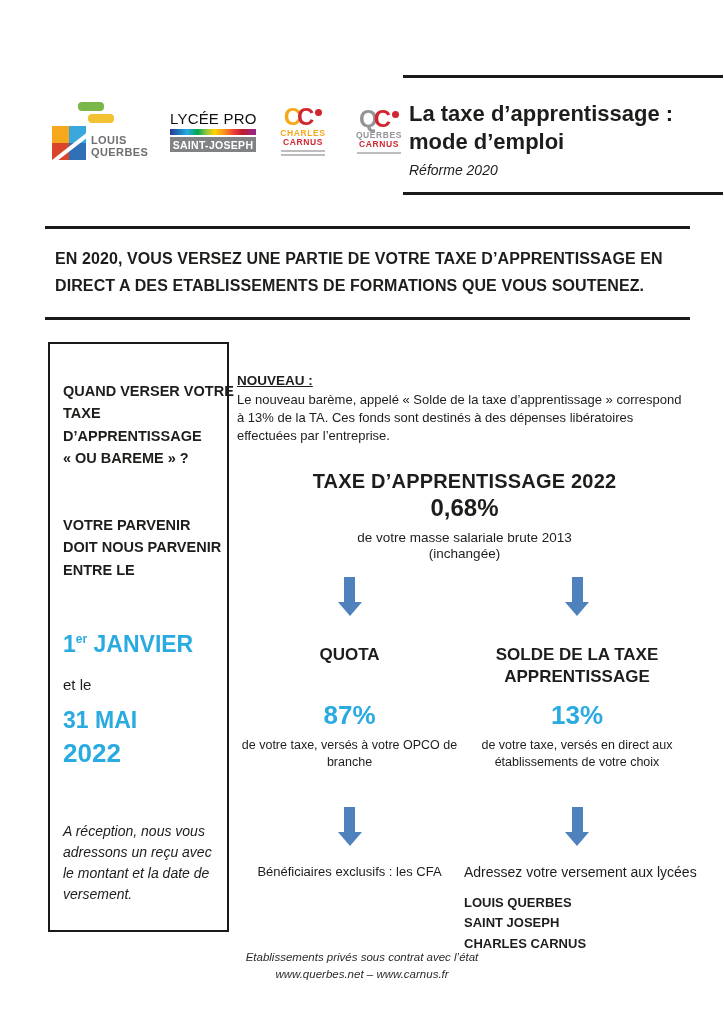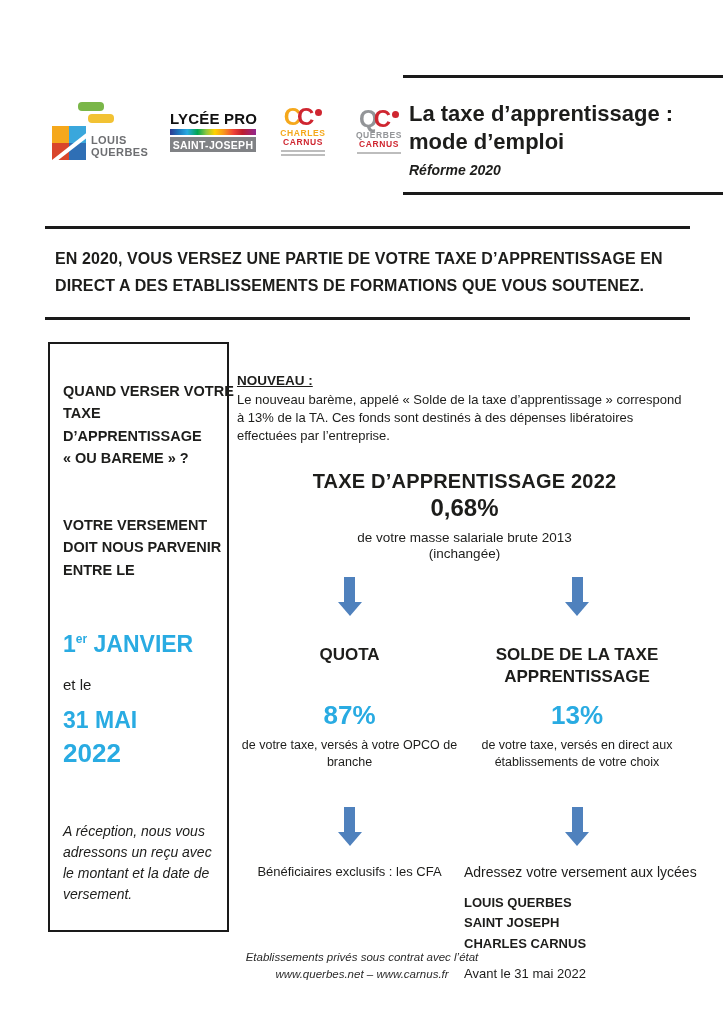--- a/index.html
+++ b/index.html
@@ -28,39 +28,39 @@
   .lq-square i.c1 { background:#f5a81c; }
   .lq-square i.c2 { background:#3aa7dc; }
   .lq-square i.c3 { background:#d9452b; }
   .lq-square i.c4 { background:#2f6fb5; }
   .lq-square .diag { position:absolute; left:-30%; top:62%; width:160%; height:4px; background:#fff; transform:rotate(-38deg); }
   .lq-name { position:absolute; left:39px; bottom:3px; font-size:11px; font-weight:bold; color:#6d6e71; line-height:1.15; letter-spacing:.4px; }
   .lq-name span { display:block; }
 
   
   .logo-sj { width:86px; }
-  .sj-title { font-size:15px; font-weight:700; letter-spacing:.2px; color:#111; white-space:nowrap; }
+  .sj-title { font-size:15px; font-weight:400; letter-spacing:.2px; color:#111; white-space:nowrap; }
   .sj-bar { height:6px; margin:2px 0;
     background:linear-gradient(90deg,#2b3990 0%,#1b75bb 10%,#27aae1 20%,#00a651 32%,#8dc63f 42%,#ffd200 52%,#f7941d 63%,#ef4136 74%,#be1e2d 84%,#92278f 100%); }
   .sj-sub { background:#808285; color:#fff; font-size:10.5px; font-weight:bold; text-align:center; padding:2px 0 1px; letter-spacing:.3px; white-space:nowrap; }
 
   
   .logo-cn { width:58px; text-align:center; }
   .cn-initials { display:flex; align-items:flex-start; justify-content:center; font-size:24px; font-weight:800; line-height:.95; }
   .cn-initials .l2 { margin-left:-4px; }
   .cn-initials .dot { width:7px; height:7px; border-radius:50%; background:#cf2630; margin-top:3px; margin-left:1px; }
   .cn-l-yellow { color:#f5a81c; } .cn-l-red { color:#cf2630; } .cn-l-gray { color:#939598; }
   .cn-n1, .cn-n2 { font-size:8.5px; font-weight:bold; letter-spacing:.6px; line-height:1.15; }
   .tiny-lines i { display:block; height:2px; background:#bdbdbd; margin:2px auto 0; width:44px; }
 
   
   .title-block { position:absolute; left:370px; top:75px; width:320px;
     border-top:3px solid #1a1a1a; border-bottom:3px solid #1a1a1a; padding:22px 0 14px 6px;margin-left:33px; }
   .title-block h1 { margin:0; font-size:22px; line-height:1.25; font-weight:800; }
-  .title-block .subtitle { font-style:italic; font-size:14px; margin-top:7px;font-weight:bold; }
+  .title-block .subtitle { font-style:italic; font-size:14px; margin-top:7px; }
 
   
   .rule { position:absolute; height:3px; background:#1a1a1a; }
   .rule-header { left:45px; top:226px; width:645px; }
   .rule-intro  { left:45px; top:317px; width:645px; }
 
   
   .intro { position:absolute; left:55px; top:245px; width:640px;
     font-weight:800; font-size:16px; line-height:1.7; letter-spacing:.1px; }
 
@@ -179,21 +179,21 @@
   <div class="rule rule-intro"></div>
 
   <aside class="side-box">
     <div class="sb-question">
       <div class="sb-line">QUAND VERSER VOTRE</div>
       <div class="sb-line">TAXE</div>
       <div class="sb-line">D’APPRENTISSAGE</div>
       <div class="sb-line">« OU BAREME » ?</div>
     </div>
     <div class="sb-versement">
-      <div class="sb-line">VOTRE VERSEMENT</div>
+      <div class="sb-line">VOTRE PARVENIR</div>
       <div class="sb-line">DOIT NOUS PARVENIR</div>
       <div class="sb-line">ENTRE LE</div>
     </div>
     <div class="sb-date1"><span>1</span><sup>er</sup> <span>JANVIER</span></div>
     <div class="sb-etle">et le</div>
     <div class="sb-date2">31 MAI</div>
     <div class="sb-year">2022</div>
     <div class="sb-note">A réception, nous vous adressons un reçu avec le montant et la date de versement.</div>
   </aside>
 
@@ -223,21 +223,20 @@
         <div class="col-pct">13%</div>
         <div class="col-desc">de votre taxe, versés en direct aux établissements de votre choix</div>
         <span class="arrow arrow-2"><span class="shaft"></span><span class="head"></span></span>
         <div class="dest">
           <div class="instruction">Adressez votre versement aux lycées</div>
           <div class="lycees">
             <div>LOUIS QUERBES</div>
             <div>SAINT JOSEPH</div>
             <div>CHARLES CARNUS</div>
           </div>
-          <div class="deadline">Avant le 31 mai 2022</div>
         </div>
       </div>
     </div>
   </main>
 
   <footer class="footer">
     <div>Etablissements privés sous contrat avec l’état</div>
     <div>www.querbes.net – www.carnus.fr</div>
   </footer>
 

